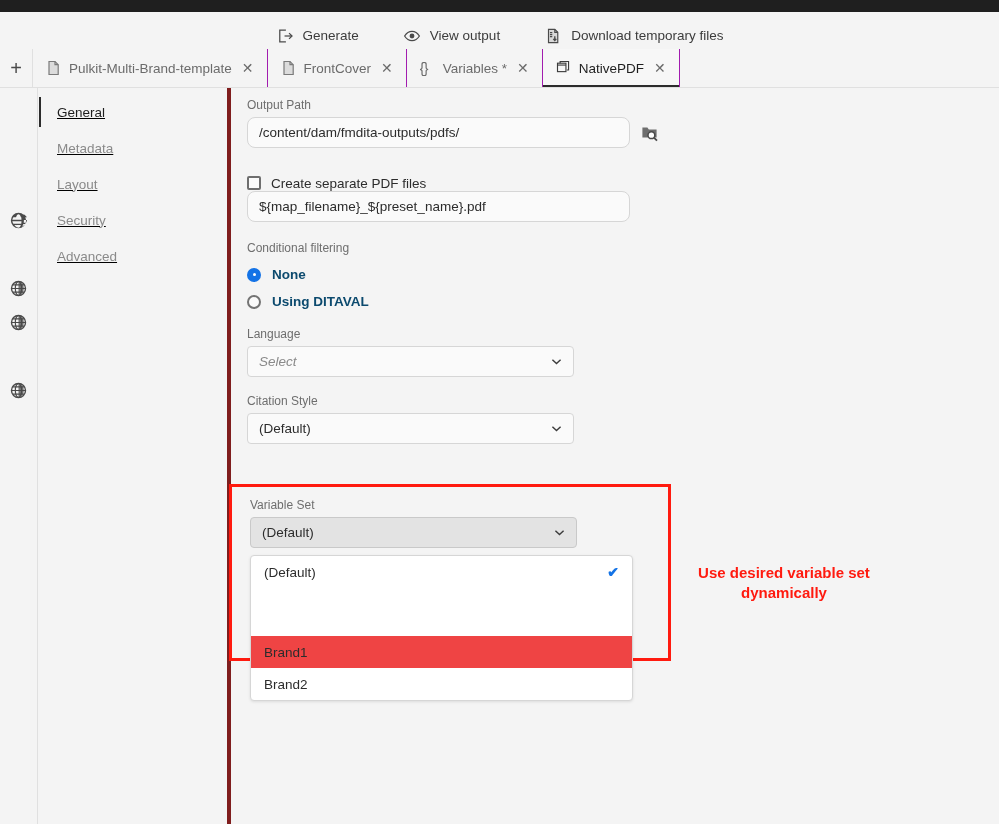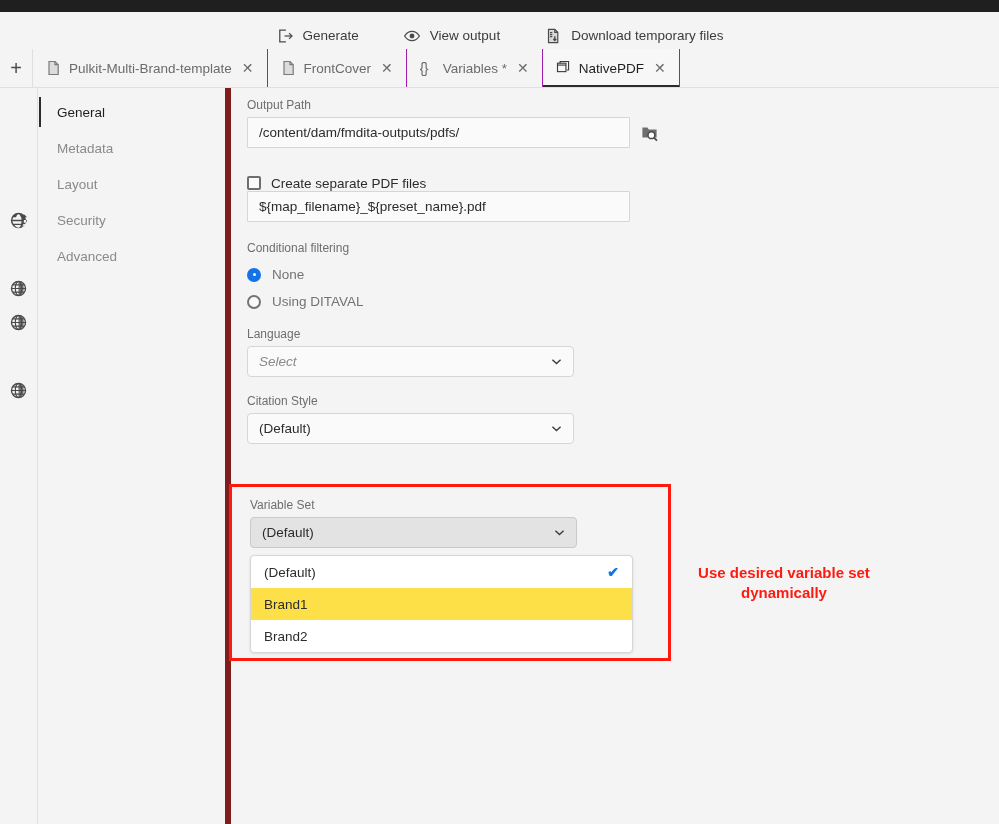--- a/index.html
+++ b/index.html
@@ -82,22 +82,23 @@
     position: absolute; left: 10px;
     width: 17px; height: 17px;
     cursor: pointer;
   }
 
   
   .navcol {
     position: absolute; top: 88px; left: 39px;
     width: 192px; height: 736px;
     background: #f4f4f4;
-    border-right: 6px solid #7f1d1d;
+    border-right: 4px solid #7f1d1d;
     padding-top: 6px;
+    text-decoration: underline;
   }
   .navitem {
     height: 36px; display: flex; align-items: center;
     padding-left: 18px; font-size: 13.5px; color: #8a8a8a;
     cursor: pointer; position: relative;
   }
   .navitem.active { color: #1f1f1f; }
   .navitem.active::before {
     content: ""; position: absolute; left: 0; top: 3px; bottom: 3px;
     width: 2px; background: #2c2c2c;
@@ -109,21 +110,21 @@
     width: 767px; height: 736px;
     background: #f4f4f4;
     padding: 10px 0 0 15px;
   }
 
   .flabel { font-size: 12px; color: #6e6e6e; margin-bottom: 5px; }
   .field-row { display: flex; align-items: center; gap: 10px; }
   .textinput {
     width: 383px; height: 31px;
     background: #fafafa;
-    border: 1px solid #d6d6d6; border-radius: 1px;
+    border: 1px solid #d6d6d6; border-radius: 8px;
     font-size: 13.5px; color: #2c2c2c;
     padding: 0 11px; font-family: "Liberation Sans", sans-serif;
     outline: none;
   }
   .browse-btn { width: 20px; height: 20px; cursor: pointer; display:block; }
 
   .chk-row { display: flex; align-items: flex-start; gap: 10px; margin-top: 28px; }
   .chkbox {
     width: 14px; height: 14px; border: 2px solid #6e6e6e;
     border-radius: 2px; background: #fafafa; cursor: pointer;
@@ -134,21 +135,21 @@
   .radio {
     width: 14px; height: 14px; border-radius: 50%;
     border: 2px solid #747474; background: #fafafa;
     cursor: pointer; position: relative;
   }
   .radio.sel { border-color: #1473e6; background: #1473e6; }
   .radio.sel::after {
     content: ""; position: absolute; left: 3.5px; top: 3.5px;
     width: 3px; height: 3px; border-radius: 50%; background: #fff;
   }
-  .radio-label { font-size: 13.5px; color: #737373; }
+  .radio-label { font-size: 13.5px; color: #0c4a6e; font-weight: bold; }
 
   .selectbox {
     width: 327px; height: 31px;
     background: #fafafa; border: 1px solid #d6d6d6; border-radius: 4px;
     display: flex; align-items: center; justify-content: space-between;
     padding: 0 10px 0 11px; cursor: pointer;
     font-size: 13.5px; color: #2c2c2c;
   }
   .selectbox.placeholder-val { color: #8a8a8a; font-style: italic; }
   .selectbox.open { background: #e3e3e3; border-color: #c9c9c9; }
@@ -167,21 +168,21 @@
     border: 1px solid #d6d6d6; border-radius: 4px;
     margin-top: 7px;
     box-shadow: 0 1px 3px rgba(0,0,0,0.10);
     overflow: hidden;
   }
   .dd-item {
     height: 32px; display: flex; align-items: center;
     justify-content: space-between; padding: 0 13px 0 13px;
     font-size: 13.5px; color: #2c2c2c; cursor: pointer;
   }
-  .dd-item.hover { background: #fde047; }
+  .dd-item.hover { background: #ef4444; margin-top: 48px; }
   .dd-check { color: #1473e6; font-size: 14px; font-weight: bold; }
 
   .annotation {
     position: absolute; left: 447px; top: 475px;
     width: 210px; text-align: center;
     color: #ff1a0f; font-size: 15px; font-weight: bold;
     line-height: 1.35;
   }
 </style>
 </head>

